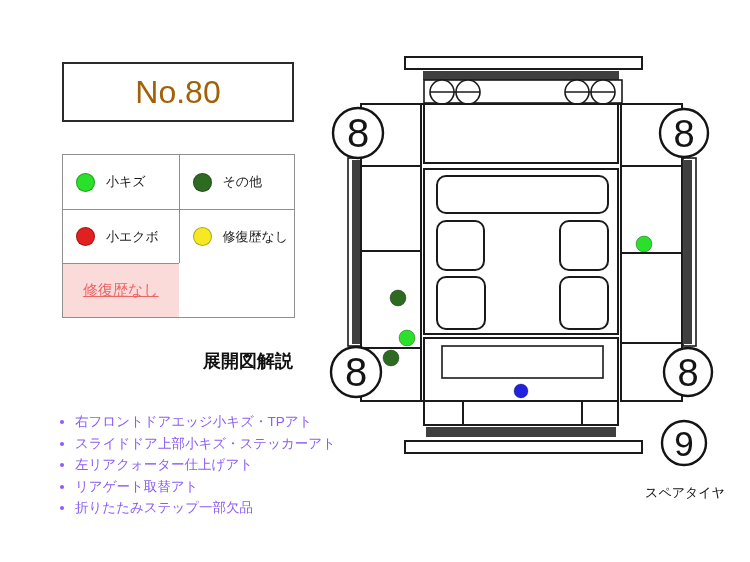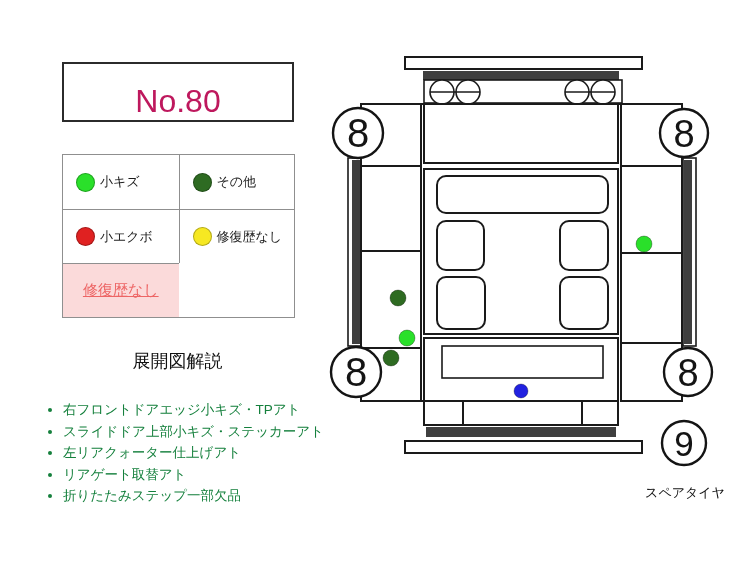--- a/index.html
+++ b/index.html
@@ -5,46 +5,46 @@
   html,body{margin:0;padding:0;}
   body{
     width:750px;height:562px;position:relative;overflow:hidden;
     background:#ffffff;
     font-family:"Liberation Sans","DejaVu Sans",sans-serif;
     color:#111;
   }
   .title-box{
     position:absolute;left:62px;top:62px;width:228px;height:56px;
     border:2px solid #2b2b2b;background:#fff;
-    display:flex;align-items:flex-end;justify-content:center;
-    font-size:32px;color:#be185d;
+    display:flex;align-items:center;justify-content:center;
+    font-size:32px;color:#a16207;
   }
   .legend{
     position:absolute;left:62px;top:154px;width:231px;height:162px;
     border:1px solid #8f8f8f;background:#fff;
     display:grid;grid-template-columns:1fr 1fr;grid-auto-rows:1fr;
   }
   .legend-cell{
-    display:flex;align-items:center;gap:5px;padding-left:13px;
+    display:flex;align-items:center;gap:11px;padding-left:13px;
     font-size:13px;color:#1a1a1a;border-top:1px solid #8f8f8f;
   }
   .legend-cell:nth-child(-n+2){border-top:none;}
   .legend-cell:nth-child(even){border-left:1px solid #8f8f8f;}
   .dot{
     width:19px;height:19px;border-radius:50%;flex:0 0 auto;
     box-shadow:inset 0 0 0 1px rgba(0,0,0,0.28);
   }
   .repair-cell{justify-content:center;padding-left:0;font-size:15px;text-decoration:underline;}
   .explain-heading{
     position:absolute;left:62px;top:349px;width:231px;
-    text-align:center;font-size:18px;font-weight:normal;color:#111;
+    text-align:right;font-size:18px;font-weight:bold;color:#111;
   }
   .explain-list{
     position:absolute;left:48px;top:399px;width:300px;
-    margin:0;padding-left:15px;color:#15803d;
+    margin:12px;padding-left:15px;color:#8b5cf6;
   }
   .explain-list li{
     font-size:13.5px;line-height:21.5px;list-style-type:disc;
   }
   svg.diagram{position:absolute;left:0;top:0;width:750px;height:562px;}
   .outline{fill:#ffffff;stroke:#1a1a1a;stroke-width:2;}
   .outline-thin{fill:#ffffff;stroke:#1a1a1a;stroke-width:1.6;}
   .dark{fill:#3f3f3f;stroke:none;}
   .wire{stroke:#1a1a1a;stroke-width:2;fill:none;}
   .wire-thin{stroke:#1a1a1a;stroke-width:1.6;fill:none;}

